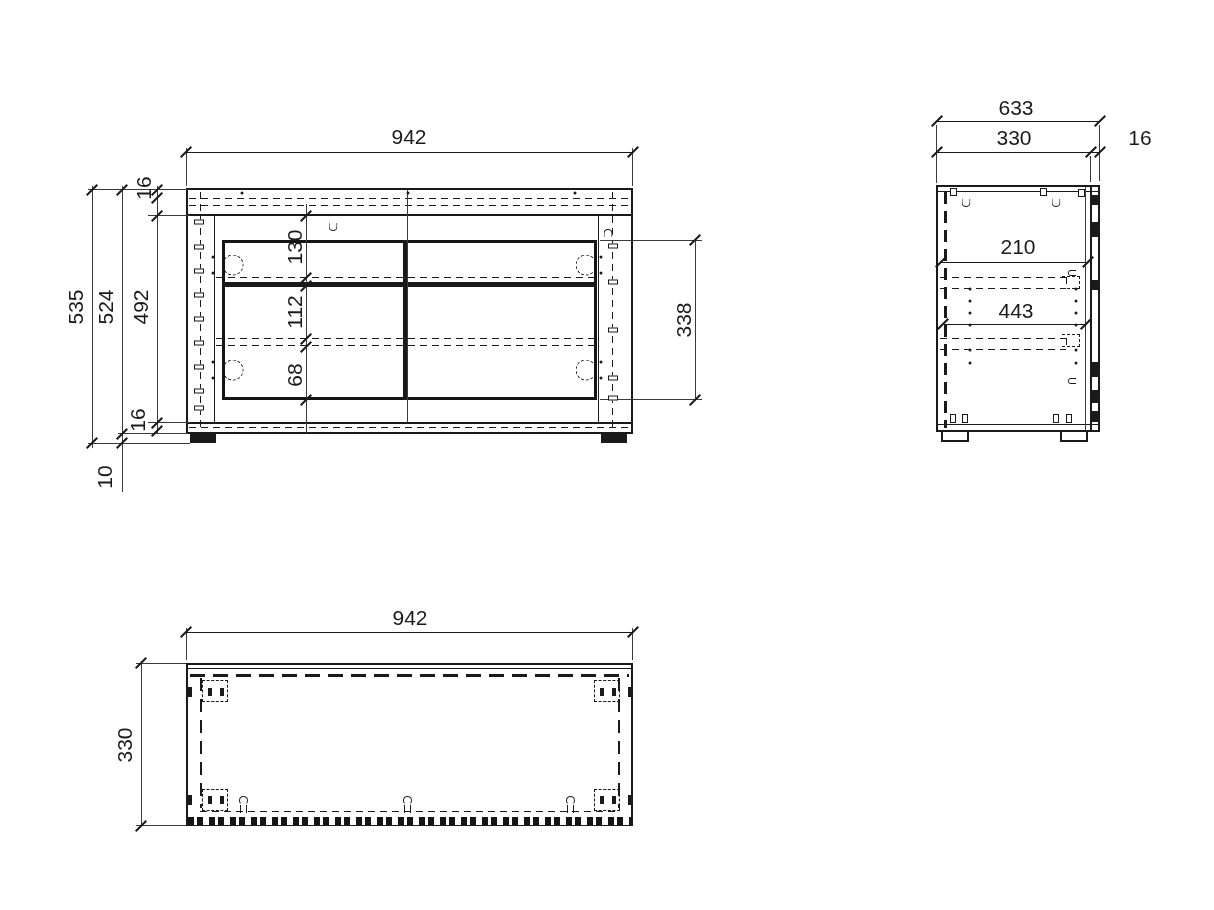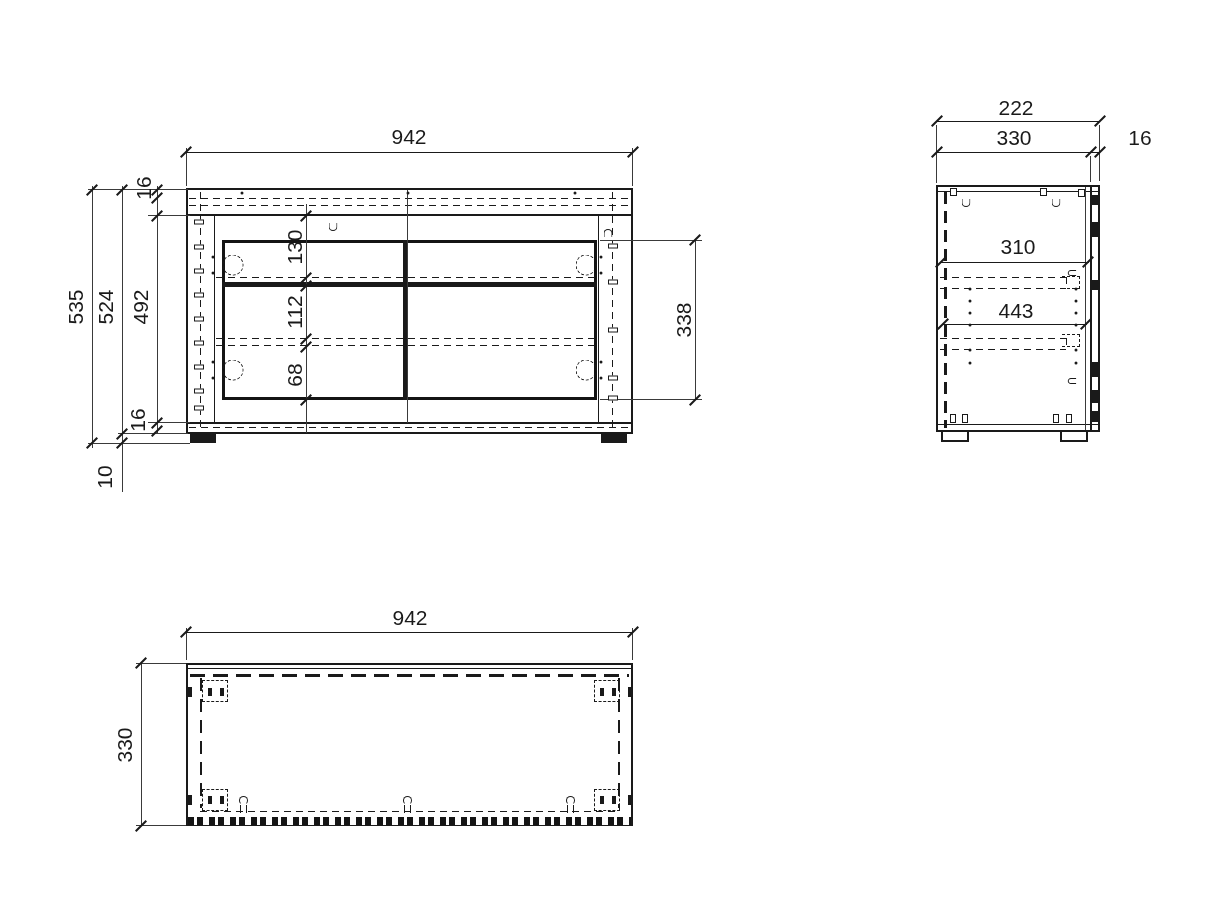--- a/index.html
+++ b/index.html
@@ -106,24 +106,24 @@
     <div class="bracket" style="left:1062px;top:276px;width:18px;height:13px;border-left:none;"></div>
     <div class="bracket" style="left:1062px;top:334px;width:18px;height:13px;border-left:none;"></div>
     <div class="foot-o" style="left:941px;top:432px;width:28px;height:10px;"></div>
     <div class="foot-o" style="left:1060px;top:432px;width:28px;height:10px;"></div>
 
     <div class="thin" style="left:936px;top:125px;width:1px;height:58px;"></div>
     <div class="thin" style="left:1099px;top:125px;width:1px;height:56px;"></div>
     <div class="thin" style="left:1090px;top:156px;width:1px;height:26px;"></div>
     <div class="ln" style="left:937px;top:121px;width:163px;height:1.2px;"></div>
     <div class="ln" style="left:937px;top:152px;width:163px;height:1.2px;"></div>
-    <div class="dimtxt" style="left:1016px;top:107px;">222</div>
+    <div class="dimtxt" style="left:1016px;top:107px;">633</div>
     <div class="dimtxt" style="left:1014px;top:137px;">330</div>
     <div class="dimtxt" style="left:1140px;top:137px;">16</div>
-    <div class="dimtxt wbg" style="left:1018px;top:246px;">310</div>
+    <div class="dimtxt wbg" style="left:1018px;top:246px;">210</div>
     <div class="dimtxt wbg" style="left:1016px;top:310px;">443</div>
   </div>
 
   <div>
     <div class="bx" style="left:186px;top:663px;width:447px;height:163px;"></div>
     <div class="ln" style="left:188px;top:668px;width:443px;height:1.2px;"></div>
     <div class="dash-h-heavy" style="left:190px;top:674px;width:439px;"></div>
     <div class="dash-v-long" style="left:200px;top:678px;height:130px;"></div>
     <div class="dash-v-long" style="left:618px;top:678px;height:130px;"></div>
     <div class="bracket" style="left:202px;top:680px;width:26px;height:22px;"></div>

